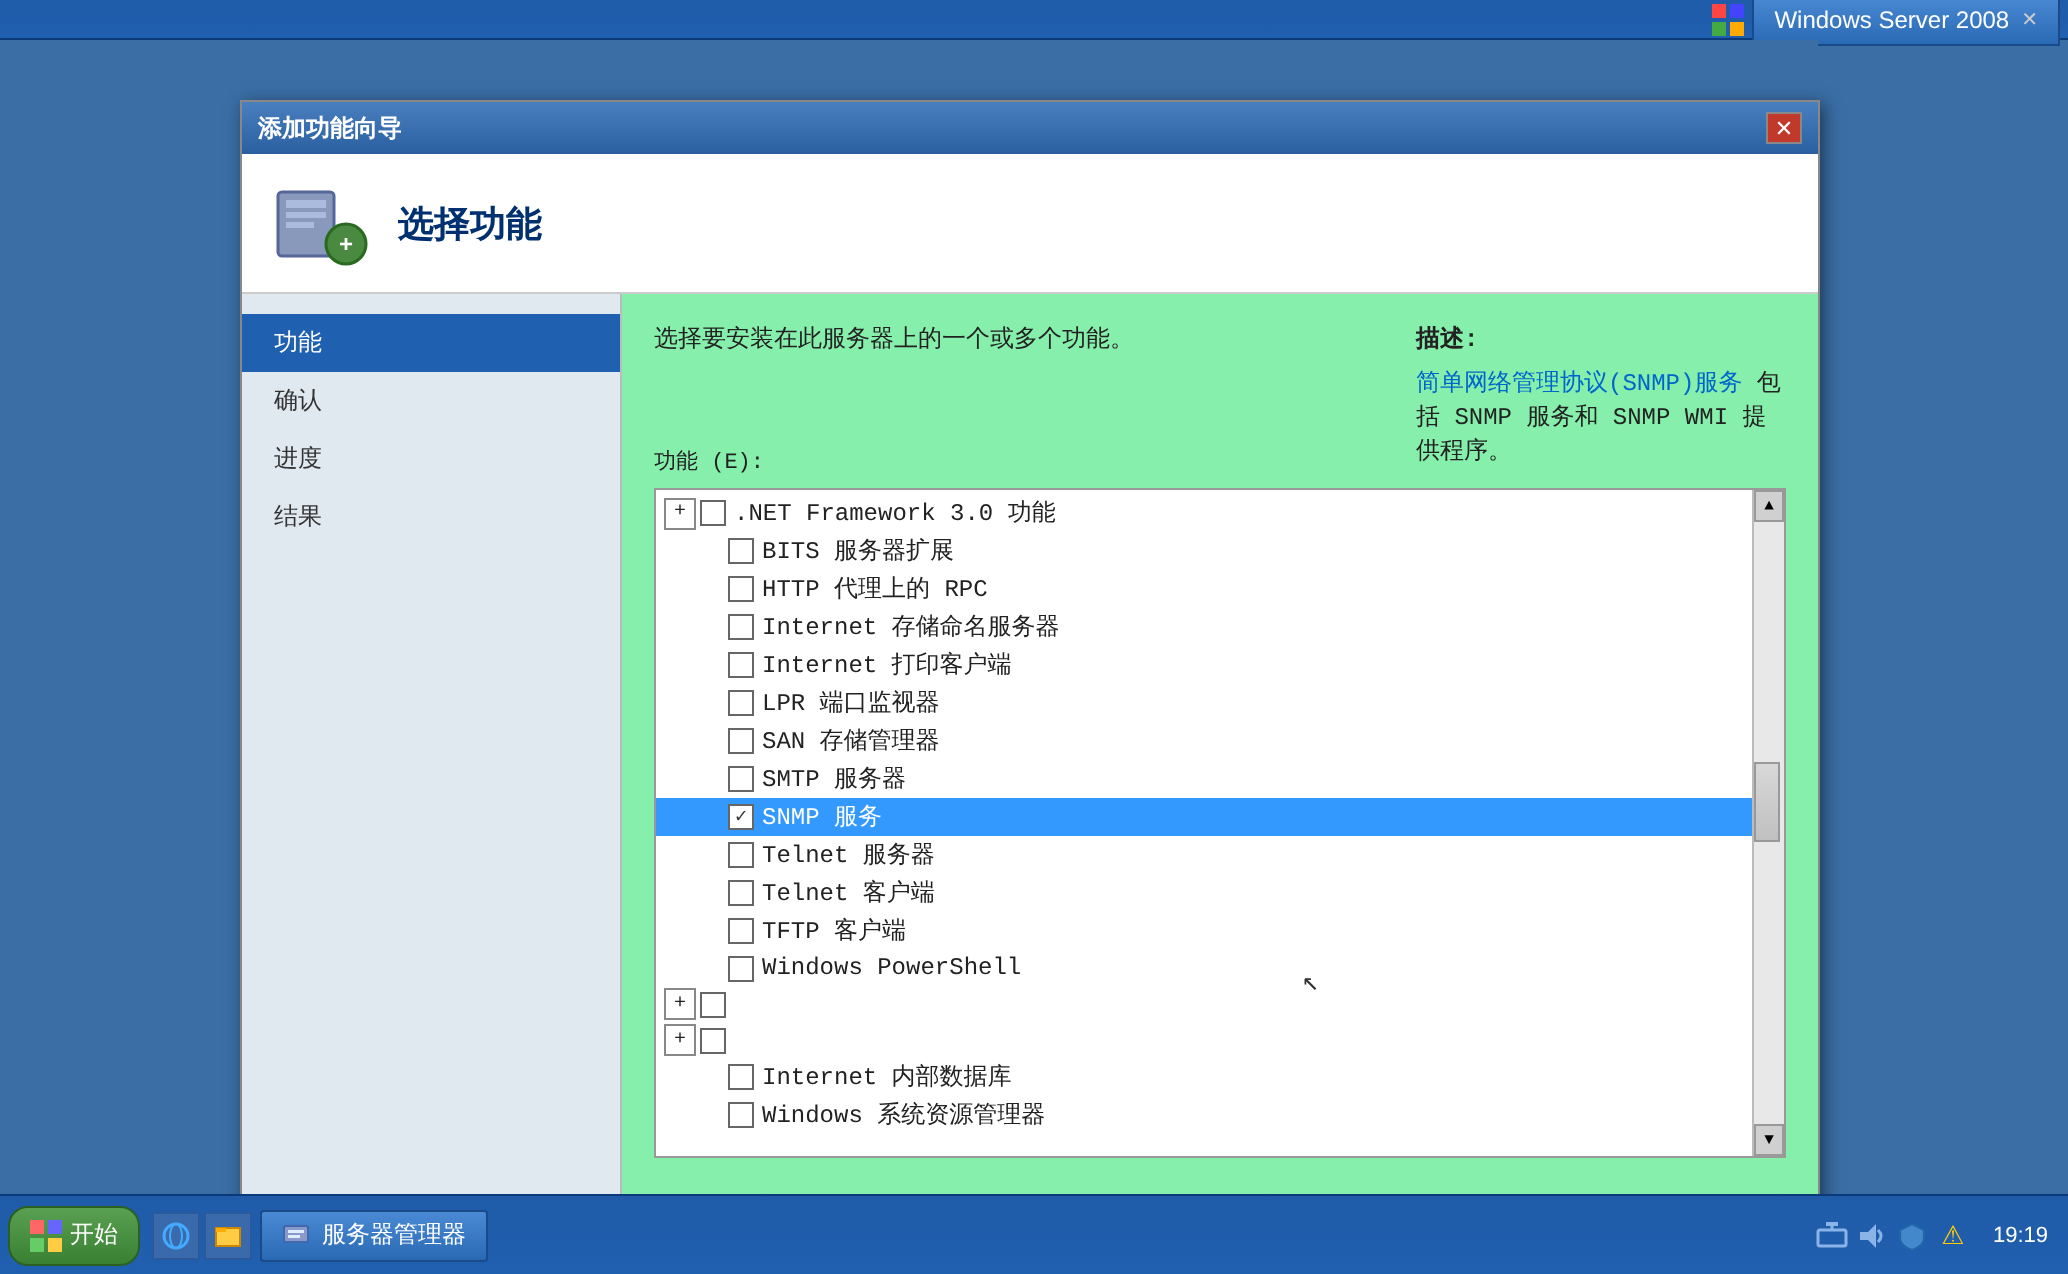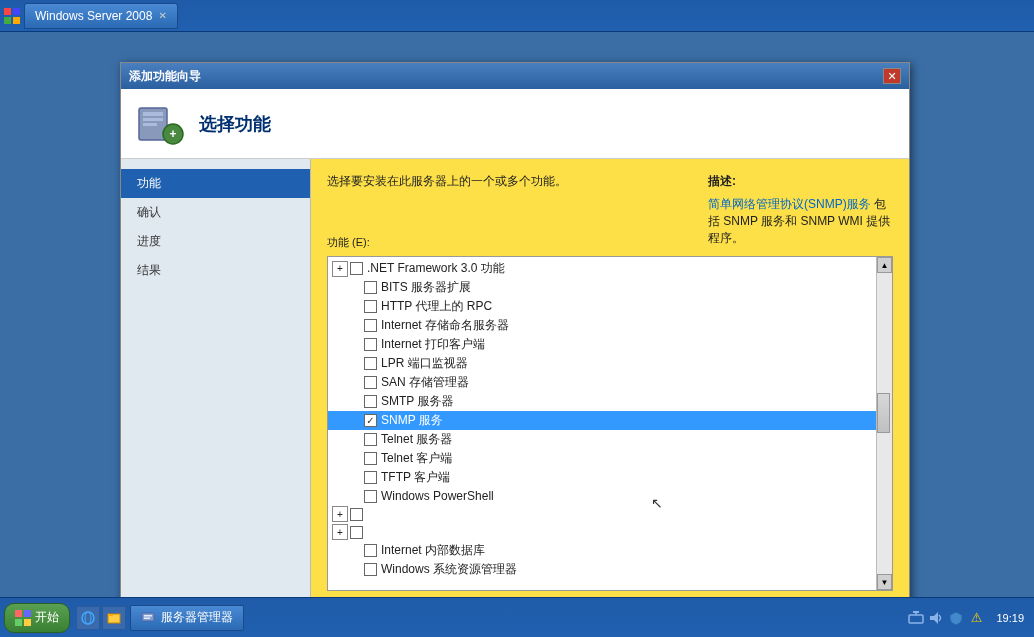--- a/index.html
+++ b/index.html
@@ -8,26 +8,27 @@
       height: 637px;
       background: #3a6ea5;
       font-family: 'SimSun', 'Microsoft YaHei', Arial, sans-serif;
       font-size: 12px;
       overflow: hidden;
       position: relative;
     }
 
     
     .taskbar-top {
-      height: 32px;
+      height: 20px;
       background: linear-gradient(to bottom, #1f5ba8, #2060b0);
       display: flex;
       align-items: center;
       padding: 0 4px;
       border-bottom: 1px solid #0a3a7a;
+      justify-content: flex-end;
     }
     .taskbar-tab {
       background: linear-gradient(to bottom, #4a8ad4, #2a6ab4);
       border: 1px solid #1a4a8a;
       border-radius: 3px 3px 0 0;
       padding: 3px 10px;
       color: white;
       font-size: 12px;
       display: flex;
       align-items: center;
@@ -127,21 +128,22 @@
     .nav-item.active {
       background: #2060b0;
       color: white;
     }
 
     
     .dialog-content {
       flex: 1;
       padding: 14px 16px;
       position: relative;
-      background: #fde047;
+      background: #86efac;
+      font-family: Liberation Mono, monospace;
     }
     .content-desc {
       font-size: 12px;
       color: #222;
       margin-bottom: 4px;
     }
     .content-label {
       font-size: 11px;
       color: #222;
       margin-bottom: 6px;

